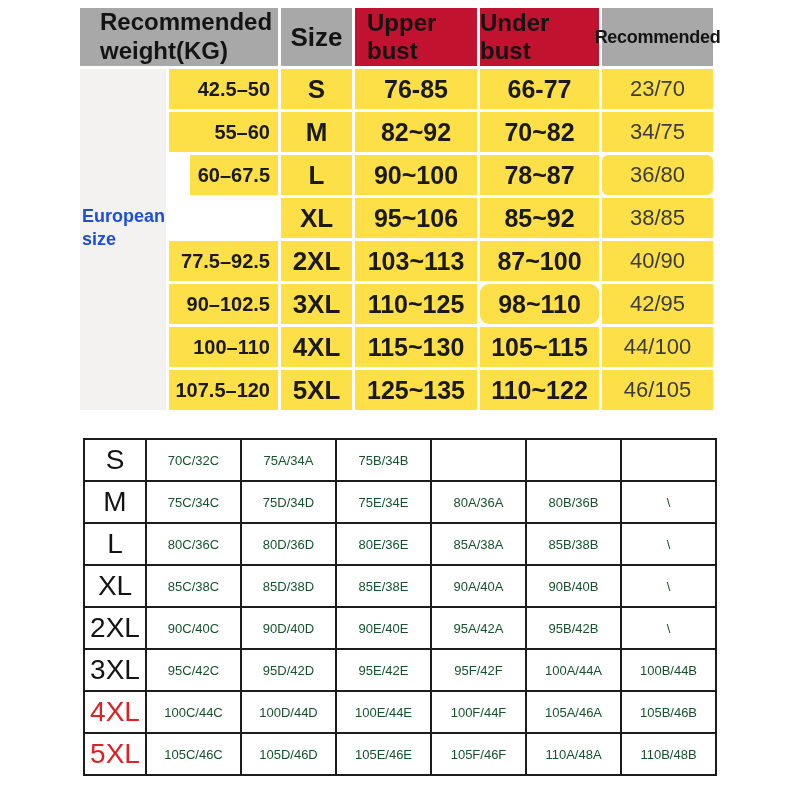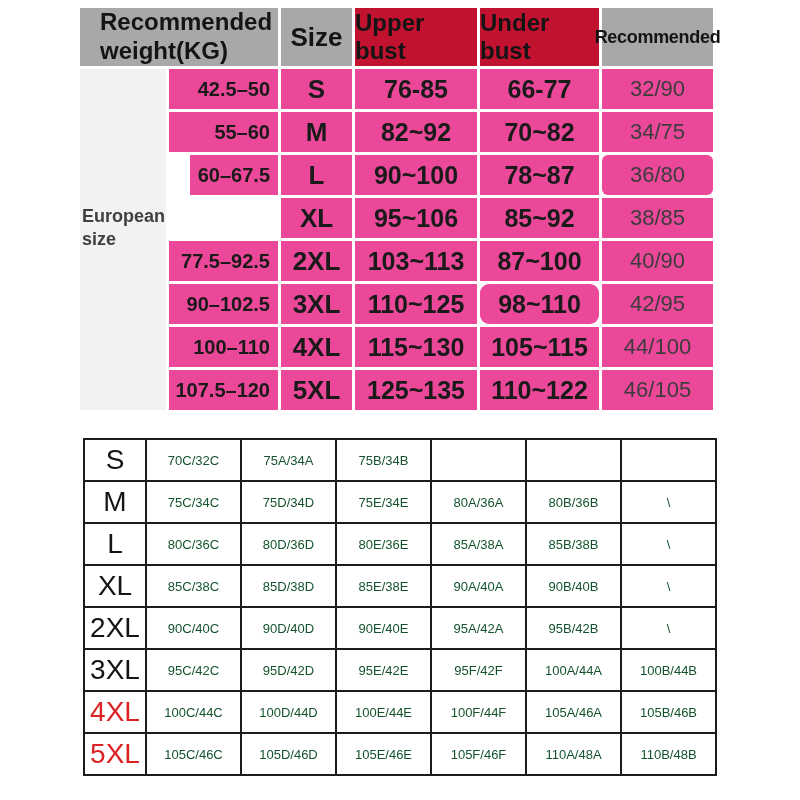--- a/index.html
+++ b/index.html
@@ -19,32 +19,32 @@
     gap:3px;
     background:#ffffff;
   }
   .hcell{
     display:flex;align-items:center;justify-content:center;
     background:#a8a8a8;color:#141414;font-weight:bold;
   }
   .h-weight{grid-column:1/3;grid-row:1;justify-content:flex-start;
     padding-left:20px;font-size:24px;line-height:1.2;}
   .h-size{grid-column:3;grid-row:1;font-size:26px;}
-  .h-upper{grid-column:4;grid-row:1;background:#c1122f;font-size:24px;}
+  .h-upper{grid-column:4;grid-row:1;background:#c1122f;font-size:24px;padding-left:12px;}
   .h-under{grid-column:5;grid-row:1;background:#c1122f;font-size:24px;}
   .h-rec{grid-column:6;grid-row:1;font-size:18px;letter-spacing:-0.3px;}
 
   .strip{
     grid-column:1;grid-row:2/10;background:#f3f2f0;
-    color:#404040;font-weight:bold;font-size:18px;line-height:1.25;
+    color:#1d4ed8;font-weight:bold;font-size:18px;line-height:1.25;
     padding:136px 0 8px 2px;box-sizing:border-box;
   }
   .bcell{
     display:flex;align-items:center;justify-content:center;
-    background:#ec4899;color:#1a1a1a;font-weight:bold;font-size:25px;
+    background:#fde047;color:#1a1a1a;font-weight:bold;font-size:25px;
   }
   .c-weight{justify-content:flex-end;padding-right:8px;font-size:20px;box-sizing:border-box;}
   .c-size{font-size:26px;}
   .c-rec{font-weight:normal;font-size:22px;color:#3c3c3c;}
 
   
   .bottom-table{
     position:absolute;left:83px;top:438px;width:634px;
     border-collapse:collapse;table-layout:fixed;background:#ffffff;
   }
@@ -65,21 +65,21 @@
     <div class="hcell h-size">Size</div>
     <div class="hcell h-upper">Upper bust</div>
     <div class="hcell h-under">Under bust</div>
     <div class="hcell h-rec">Recommended</div>
     <div class="strip">European size</div>
 
   <div class="bcell c-weight" style="grid-area: 2 / 2;">42.5–50</div>
       <div class="bcell c-size" style="grid-area: 2 / 3;">S</div>
       <div class="bcell c-upper" style="grid-area: 2 / 4;">76-85</div>
       <div class="bcell c-under" style="grid-area: 2 / 5;">66-77</div>
-      <div class="bcell c-rec" style="grid-area: 2 / 6;">32/90</div>
+      <div class="bcell c-rec" style="grid-area: 2 / 6;">23/70</div>
       <div class="bcell c-weight" style="grid-area: 3 / 2;">55–60</div>
       <div class="bcell c-size" style="grid-area: 3 / 3;">M</div>
       <div class="bcell c-upper" style="grid-area: 3 / 4;">82~92</div>
       <div class="bcell c-under" style="grid-area: 3 / 5;">70~82</div>
       <div class="bcell c-rec" style="grid-area: 3 / 6;">34/75</div>
       <div class="bcell c-weight" style="grid-area: 4 / 2; margin-left: 21px;">60–67.5</div>
       <div class="bcell c-size" style="grid-area: 4 / 3;">L</div>
       <div class="bcell c-upper" style="grid-area: 4 / 4;">90~100</div>
       <div class="bcell c-under" style="grid-area: 4 / 5;">78~87</div>
       <div class="bcell c-rec" style="grid-area: 4 / 6; border-radius: 6px;">36/80</div>

